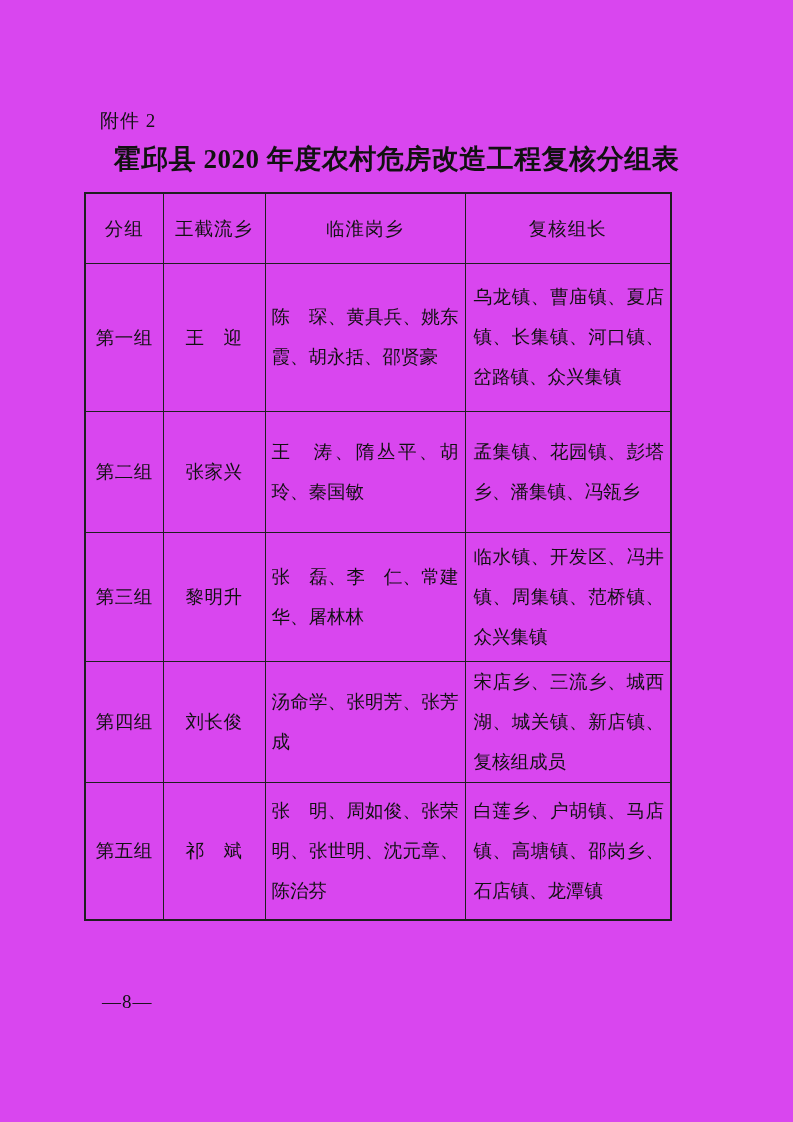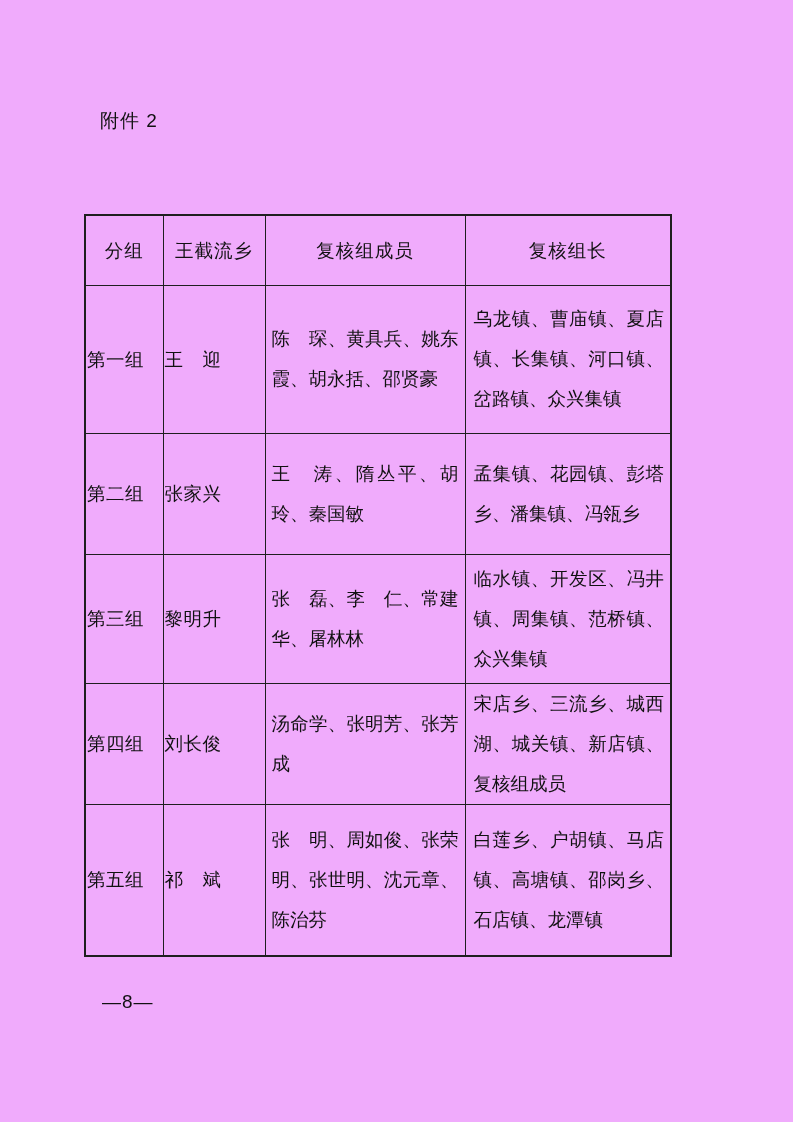--- a/index.html
+++ b/index.html
@@ -5,22 +5,22 @@
   html, body {
     margin: 0;
     padding: 0;
     background: #9b9b9b;
   }
   .page {
     position: relative;
     width: 793px;
     height: 1122px;
     margin: 0 auto;
-    background: #f0abfc;
-    font-family: Liberation Sans, sans-serif;
+    background: #d946ef;
+    font-family: Liberation Serif, serif;
     color: #111111;
     overflow: hidden;
   }
   .attachment-label {
     position: absolute;
     left: 100px;
     top: 108px;
     font-size: 19px;
     letter-spacing: 1px;
     white-space: nowrap;
@@ -32,21 +32,21 @@
     top: 141px;
     text-align: center;
     font-size: 27px;
     font-weight: 700;
     letter-spacing: 0.5px;
     white-space: nowrap;
   }
   table.review-table {
     position: absolute;
     left: 84px;
-    top: 214px;
+    top: 192px;
     width: 586px;
     border-collapse: collapse;
     table-layout: fixed;
     border: 2px solid #1f1f1f;
   }
   .review-table col.c-group     { width: 78px; }
   .review-table col.c-leader    { width: 102px; }
   .review-table col.c-members   { width: 200px; }
   .review-table col.c-townships { width: 206px; }
   .review-table th,
@@ -62,59 +62,61 @@
     text-align: center;
     letter-spacing: 1px;
   }
   .review-table tr.row-1 { height: 148px; }
   .review-table tr.row-2 { height: 121px; }
   .review-table tr.row-3 { height: 129px; }
   .review-table tr.row-4 { height: 120px; }
   .review-table tr.row-5 { height: 119px; }
   td.cell-group,
   td.cell-leader {
+    text-align: center;
     letter-spacing: 0.5px;
   }
   td.cell-members,
   td.cell-townships {
     text-align: justify;
     line-height: 40px;
-    padding: 15px 6px;
+    padding: 8px 6px;
   }
   td.cell-townships {
     padding: 0 6px 0 8px;
   }
   .page-number {
     position: absolute;
     left: 102px;
     top: 991px;
     font-size: 19px;
     letter-spacing: 1px;
   }
 </style>
 </head>
 <body>
 
 <div class="page">
 
   <div class="attachment-label">附件 2</div>
 
+  <div class="doc-title">霍邱县 2020 年度农村危房改造工程复核分组表</div>
 
   <table class="review-table">
     <colgroup>
       <col class="c-group">
       <col class="c-leader">
       <col class="c-members">
       <col class="c-townships">
     </colgroup>
     <thead>
       <tr>
         <th>分组</th>
         <th>王截流乡</th>
-        <th>复核组成员</th>
+        <th>临淮岗乡</th>
         <th>复核组长</th>
       </tr>
     </thead>
     <tbody>
       <tr class="row-1">
         <td class="cell-group">第一组</td>
         <td class="cell-leader">王　迎</td>
         <td class="cell-members">陈　琛、黄具兵、姚东霞、胡永括、邵贤豪</td>
         <td class="cell-townships">乌龙镇、曹庙镇、夏店镇、长集镇、河口镇、岔路镇、众兴集镇</td>
       </tr>

